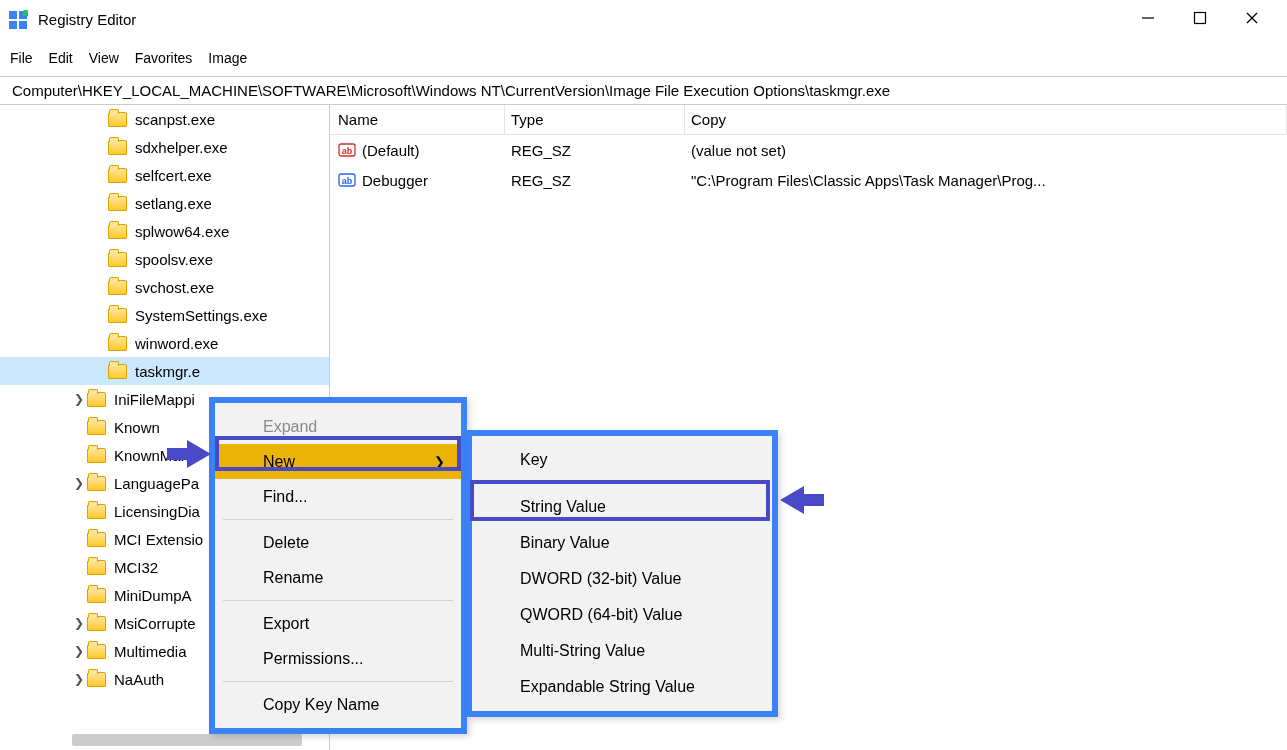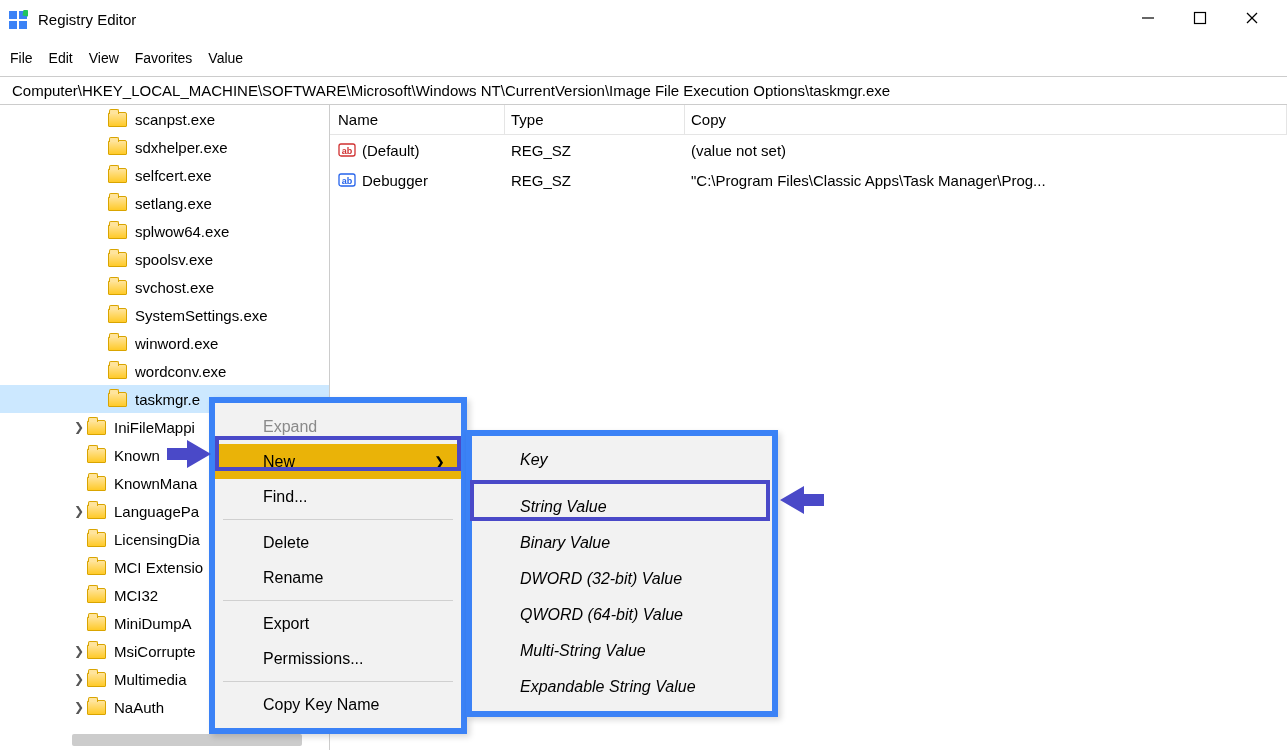--- a/index.html
+++ b/index.html
@@ -43,21 +43,21 @@
 .value-row .col-data { flex:1; padding-left:6px; white-space:nowrap; overflow:hidden; text-overflow:ellipsis; }
 
 .context-menu { position:absolute; background:#f2f2f2; border:6px solid #3b82f6; box-shadow:3px 3px 6px rgba(0,0,0,0.15); font-size:16px; padding:6px 0; }
 .cm1 { left:209px; top:397px; width:258px; }
 .cm-item { height:35px; display:flex; align-items:center; padding:0 20px 0 48px; position:relative; }
 .cm-item.disabled { color:#8a8a8a; }
 .cm-item.hover { background:#eab308; }
 .cm-item .sub-arrow { position:absolute; right:16px; font-size:13px; }
 .cm-sep { height:1px; background:#d0d0d0; margin:5px 8px; }
 
-.cm2 { left:466px; top:430px; width:312px;font-style:italic; }
+.cm2 { left:466px; top:430px; width:312px; }
 .cm2 .cm-item { height:36px; }
 
 .highlight-box { position:absolute; border:4px solid #4a49c8; pointer-events:none; }
 .hb1 { left:215px; top:436px; width:246px; height:35px; }
 .hb2 { left:470px; top:480px; width:300px; height:41px; }
 
 .arrow-annot { position:absolute; width:48px; height:36px; }
 .arrow-annot svg { width:100%; height:100%; }
 .arrow1 { left:165px; top:436px; }
 .arrow2 { left:778px; top:482px; }
@@ -88,21 +88,21 @@
           <line x1="12" y1="2" x2="2" y2="12" stroke="#000" stroke-width="1.2"></line>
         </svg></span>
   </div>
 </div>
 
 <div class="menubar">
   <span class="mitem">File</span>
   <span class="mitem">Edit</span>
   <span class="mitem">View</span>
   <span class="mitem">Favorites</span>
-  <span class="mitem">Value</span>
+  <span class="mitem">Image</span>
 </div>
 
 <div class="address">Computer\HKEY_LOCAL_MACHINE\SOFTWARE\Microsoft\Windows NT\CurrentVersion\Image File Execution Options\taskmgr.exe</div>
 
 <div class="content">
   <div class="tree-pane">
     <div class="tree-scroll" id="tree-scroll">
         <div class="tree-item">
           <span class="folder"></span>
           <span class="label">scanpst.exe</span>
@@ -131,24 +131,20 @@
           <span class="folder"></span>
           <span class="label">svchost.exe</span>
         </div>
         <div class="tree-item">
           <span class="folder"></span>
           <span class="label">SystemSettings.exe</span>
         </div>
         <div class="tree-item">
           <span class="folder"></span>
           <span class="label">winword.exe</span>
-        </div>
-        <div class="tree-item">
-          <span class="folder"></span>
-          <span class="label">wordconv.exe</span>
         </div>
         <div class="tree-item selected">
           <span class="folder"></span>
           <span class="label">taskmgr.e</span>
         </div>
         <div class="tree-item l2">
           <span class="chevron" style="transform: none;">❯</span>
           <span class="folder"></span>
           <span class="label">IniFileMappi</span>
         </div>

